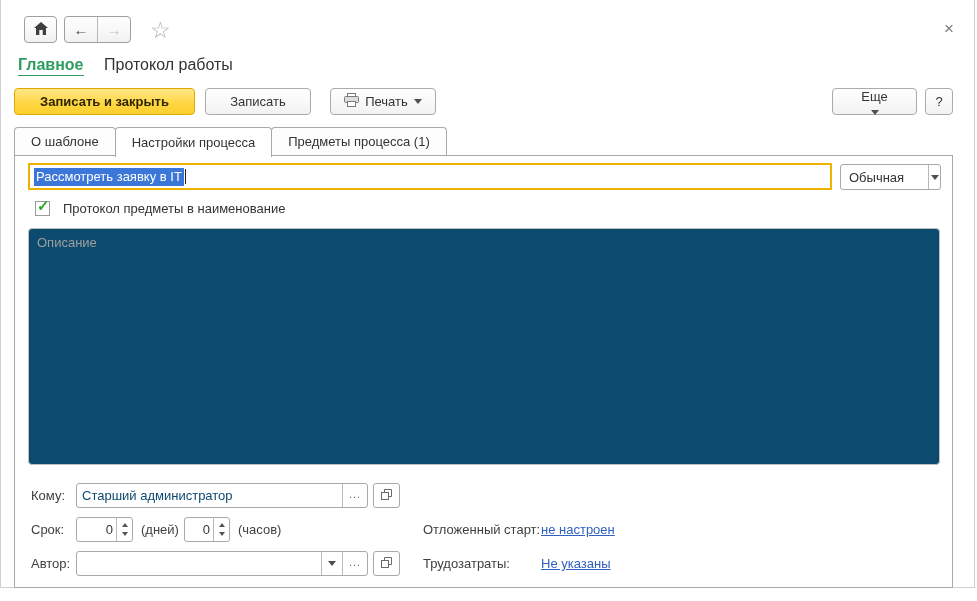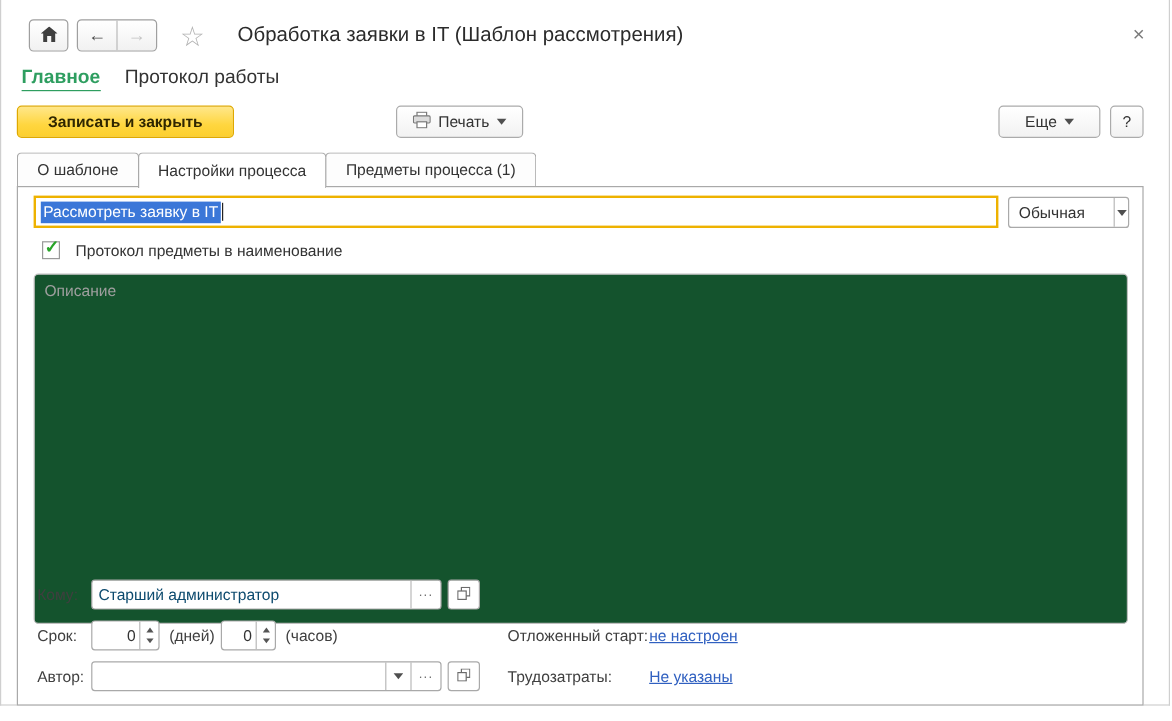--- a/index.html
+++ b/index.html
@@ -32,21 +32,21 @@
 
   
   .btn { position:absolute; top:88px; height:27px; border:1px solid #ababab; border-radius:4px;
          background:linear-gradient(180deg,#ffffff 0%,#f2f2f2 100%); font-family:inherit;
          font-size:13px; color:#333; display:flex; align-items:center; justify-content:center;
          gap:6px; cursor:pointer; }
   .btn-primary { left:14px; width:181px; background:linear-gradient(180deg,#ffe78a 0%,#ffd63f 60%,#fccf2e 100%);
                  border-color:#dfa900; font-weight:bold; color:#2f2600; }
   .btn-save { left:205px; width:106px; }
   .btn-print { left:330px; width:106px; }
-  .btn-more { left:832px; width:85px; }
+  .btn-more { left:832px; width:85px;flex-direction:column; }
   .btn-help { left:925px; width:28px; }
   .caret { width:0; height:0; border-left:4px solid transparent; border-right:4px solid transparent;
            border-top:5px solid #4f4f4f; display:inline-block; }
 
   
   .tabs { position:absolute; left:14px; top:127px; display:flex; z-index:2; }
   .tab { height:28px; border:1px solid #a9a9a9; border-bottom:none; border-radius:4px 4px 0 0;
          background:#fdfdfd; display:flex; align-items:center; justify-content:center;
          padding:0 16px; cursor:pointer; white-space:nowrap; color:#333; }
   .tab + .tab { margin-left:-1px; }
@@ -66,22 +66,22 @@
            display:flex; align-items:stretch; cursor:pointer; }
   .combo-importance { left:825px; top:8px; width:101px; height:26px;gap:16px; }
   .combo-val { flex:1; display:flex; align-items:center; padding:0 8px; color:#333; }
   .combo-arrow { width:22px; border-left:1px solid #b9b9b9; display:flex; align-items:center; justify-content:center; }
 
   .check-row { position:absolute; left:20px; top:45px; display:flex; align-items:center; gap:13px; }
   .checkbox { width:15px; height:15px; border:1px solid #9a9a9a; background:#fff; position:relative; cursor:pointer; }
   .checkmark { position:absolute; left:1px; top:-5px; color:#28a428; font-weight:bold; font-size:15px; }
   .check-label { color:#333; cursor:pointer; }
 
-  .description { position:absolute; left:13px; top:72px; width:912px; height:292px;
-                 border:1px solid #bfbfbf; border-radius:4px; background:#14532d; padding:6px 8px; cursor:text; }
+  .description { position:absolute; left:13px; top:72px; width:912px; height:237px;
+                 border:1px solid #bfbfbf; border-radius:4px; background:#0c4a6e; padding:6px 8px; cursor:text; }
   .placeholder { color:#9f9f9f; }
   .flabel { position:absolute; left:16px; color:#3f3f3f; }
   .input-group { position:absolute; left:61px; height:25px; border:1px solid #a9a9a9; border-radius:3px;
                  background:#fff; display:flex; align-items:stretch; }
   .ig-val { flex:1; display:flex; align-items:center; padding:0 5px; color:#0c4a6e; white-space:nowrap; overflow:hidden; }
   .ig-cell { border-left:1px solid #b9b9b9; display:flex; align-items:center; justify-content:center; cursor:pointer; }
   .ig-dots { width:25px; color:#6e6e6e; font-size:11px; letter-spacing:1px; padding-bottom:4px; }
   .ig-arrow { width:21px; }
   .open-btn { position:absolute; left:358px; width:27px; height:25px; border:1px solid #a9a9a9;
               border-radius:3px; background:#fff; display:flex; align-items:center; justify-content:center; cursor:pointer; }
@@ -111,27 +111,27 @@
       <svg width="14" height="13" viewBox="0 0 14 13">
           <path d="M7 0 L14 6 H12 V13 H8.7 V8 H5.3 V13 H2 V6 H0 Z" fill="#3f3f3f"></path>
         </svg>
     </span>
   </button>
   <div class="nav-group">
     <span class="nav-cell">←</span>
     <span class="nav-cell disabled">→</span>
   </div>
   <span class="star">☆</span>
-  <div class="win-title">Обработка заявки в IT (Шаблон рассмотрения)</div>
   <span class="close-x">×</span>
 
   <a class="menu-link menu-main">Главное</a>
   <a class="menu-link menu-protocol">Протокол работы</a>
 
   <button class="btn btn-primary">Записать и закрыть</button>
+  <button class="btn btn-save">Записать</button>
   <button class="btn btn-print">
     <span>
       <svg width="15" height="14" viewBox="0 0 15 14">
           <rect x="3.5" y="0.5" width="8" height="4" fill="#fff" stroke="#7a7a7a"></rect>
           <rect x="0.5" y="3.5" width="14" height="6" rx="1" fill="#dcdcdc" stroke="#7a7a7a"></rect>
           <rect x="3.5" y="8.5" width="8" height="5" fill="#fff" stroke="#7a7a7a"></rect>
         </svg>
     </span>
     <span>Печать</span>
     <span class="caret"></span>

